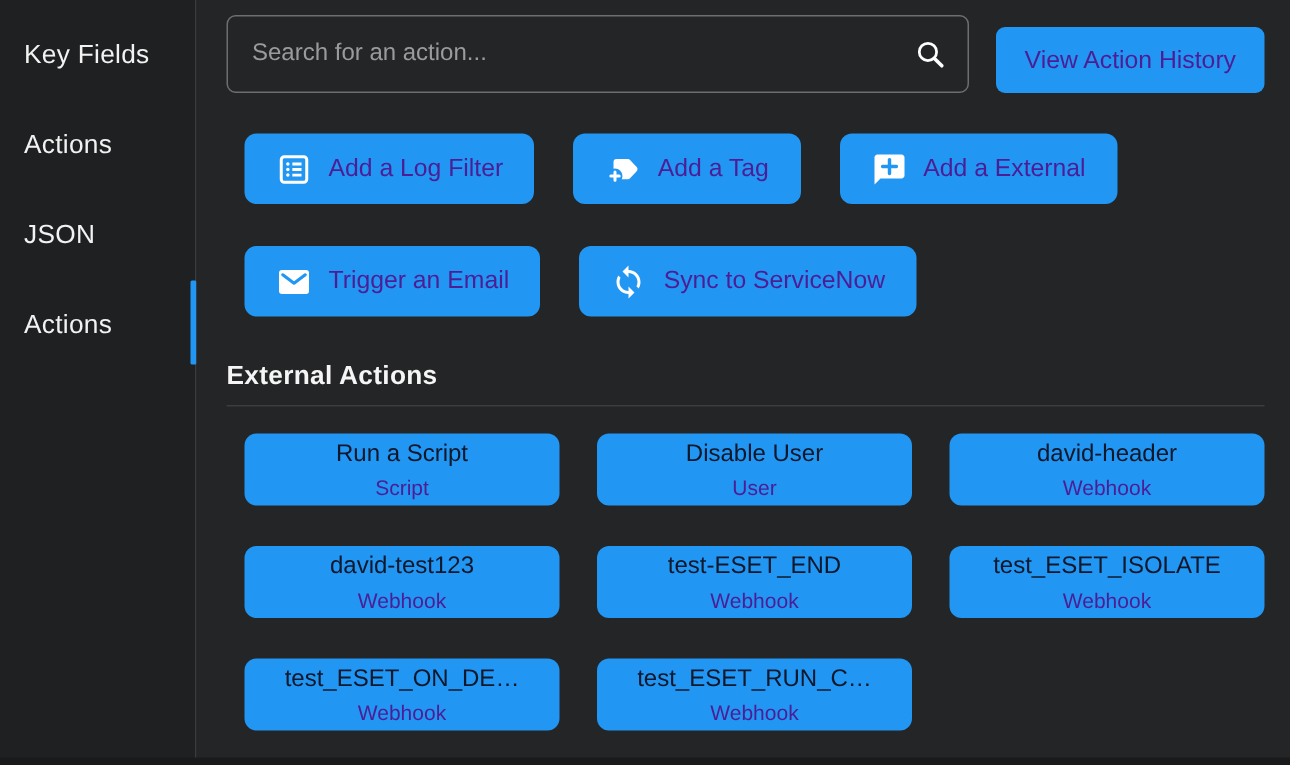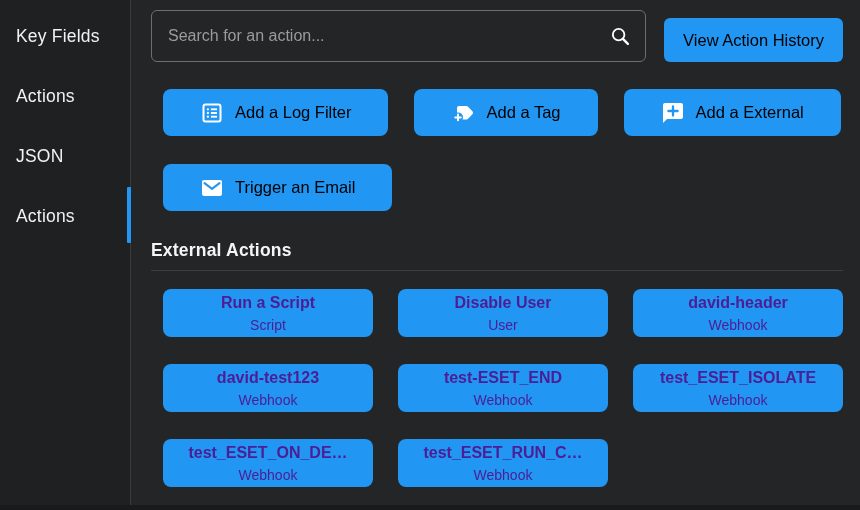--- a/index.html
+++ b/index.html
@@ -38,31 +38,31 @@
     width:495px;height:52px;box-sizing:border-box;
     border:1px solid #6e6e6e;border-radius:6px;
     display:flex;align-items:center;padding:0 14px;background:transparent;
   }
   .search-box input{
     flex:1;background:transparent;border:none;outline:none;
     color:#3b82f6;font-size:16px;font-family:inherit;
   }
   .search-box input::placeholder{color:#9b9b9b;opacity:1;}
   .btn-primary{
-    background:#2196f3;color:#000000;border:none;border-radius:6px;
+    background:#2196f3;color:#4c1d95;border:none;border-radius:6px;
     font-family:inherit;font-size:16.5px;cursor:pointer;
   }
   .history-btn{height:44px;margin-top:8px;margin-left:auto;padding:0 19px;}
 
   .qa-row{display:flex;gap:26px;margin-left:12px;}
   .qa-row.first{margin-top:27px;}
   .qa-row.second{margin-top:28px;}
   .qa-btn{
     height:47px;border-radius:8px;display:inline-flex;align-items:center;
-    gap:11px;padding:0 37px;font-size:16.5px;
+    gap:11px;padding:0 21px;font-size:16.5px;
   }
   .qa-btn svg{flex:0 0 auto;}
 
   .section-title{
     margin:29px 0 0 0;font-size:17.5px;font-weight:bold;color:#f5f5f5;
     letter-spacing:.2px;
   }
   .section-divider{
     margin:9px 0 0 0;border:none;border-top:1px solid #3c3d3e;height:0;
   }
@@ -72,22 +72,22 @@
     display:grid;grid-template-columns:repeat(3,210px);
     column-gap:25px;row-gap:27px;
   }
   .action-card{
     height:48px;box-sizing:border-box;background:#2196f3;border-radius:8px;
     display:flex;flex-direction:column;justify-content:space-between;
     align-items:center;padding:5px 10px 4px;cursor:pointer;
     overflow:hidden;
   }
   .card-title{
-    font-size:16px;color:#4c1d95;white-space:nowrap;max-width:100%;
-    overflow:hidden;text-overflow:ellipsis;font-weight:bold;
+    font-size:16px;color:#0f172a;white-space:nowrap;max-width:100%;
+    overflow:hidden;text-overflow:ellipsis;
   }
   .card-type{font-size:14px;color:#4c1d95;}
 
   .bottom-edge{
     position:absolute;left:0;right:0;bottom:0;height:5px;
     background:#191a1c;z-index:5;
   }
 </style>
 </head>
 <body>
@@ -170,20 +170,28 @@
       <button class="btn-primary qa-btn">
         <span style="display:flex;">
           <svg width="24" height="24" viewBox="0 0 24 24">
             <rect x="2" y="4" width="20" height="16" rx="2" fill="#fff"></rect>
             <path d="M4.5 7.2l7.5 5.6 7.5-5.6" fill="none" stroke="#2196f3" stroke-width="2.1" stroke-linecap="round" stroke-linejoin="round"></path>
           </svg>
         </span>
         <span>Trigger an Email</span>
       </button>
 
+      <button class="btn-primary qa-btn">
+        <span style="display:flex;">
+          <svg width="24" height="24" viewBox="0 0 24 24">
+            <path fill="#fff" d="M12 4V1L8 5l4 4V6c3.31 0 6 2.69 6 6 0 1.01-.25 1.97-.7 2.8l1.46 1.46C19.54 15.03 20 13.57 20 12c0-4.42-3.58-8-8-8zm0 14c-3.31 0-6-2.69-6-6 0-1.01.25-1.97.7-2.8L5.24 7.74C4.46 8.97 4 10.43 4 12c0 4.42 3.58 8 8 8v3l4-4-4-4v3z"></path>
+          </svg>
+        </span>
+        <span>Sync to ServiceNow</span>
+      </button>
     </div>
 
     <h2 class="section-title">External Actions</h2>
     <hr class="section-divider">
 
     <div class="cards-grid">
       <div class="action-card">
         <span class="card-title">Run a Script</span>
         <span class="card-type">Script</span>
       </div>

